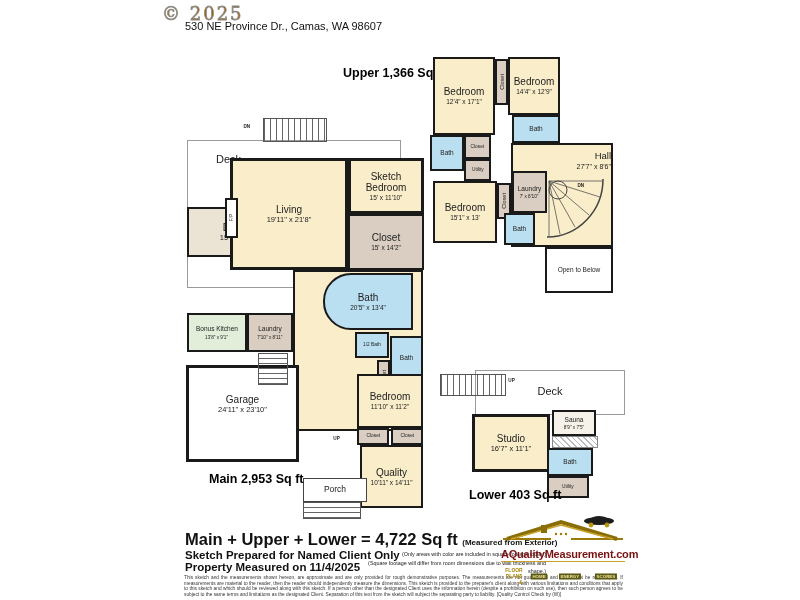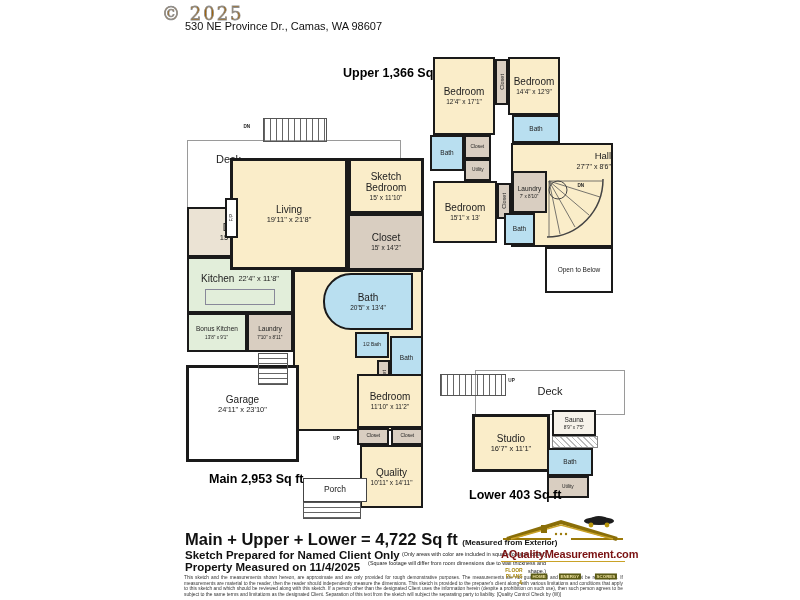--- a/index.html
+++ b/index.html
@@ -126,25 +126,20 @@
     <div class="deckLabel" style="left:28px;top:12px">Deck</div>
   </div>
   <div class="stairsV" style="left:78px;top:6px;width:64px;height:24px"></div>
   <div class="tiny" style="left:56px;top:10px">DN</div>
 
   <div class="room greige" style="left:2px;top:95px;width:100px;height:50px">
     <i class="win" style="left:-3px;top:14px;width:3px;height:18px"></i>
     <div class="rname">Dining</div>
     <div class="rdims">15'6" x 12'</div>
   </div>
-  <div class="room green" style="left:2px;top:145px;width:106px;height:56px;flex-direction:row;align-items:flex-start;padding-top:14px">
-    <div class="rname" style="margin-right:4px">Kitchen</div>
-    <div class="rdims" style="margin-top:2px">22'4" x 11'8"</div>
-    <i class="abs" style="left:16px;top:30px;width:68px;height:14px;border:1px solid #889;background:#E2EEDA"></i>
-  </div>
   <div class="room green sm" style="left:2px;top:201px;width:60px;height:39px">
     <div class="rname">Bonus Kitchen</div>
     <div class="rdims">13'8" x 9'1"</div>
   </div>
   <div class="room tan sm" style="left:62px;top:201px;width:46px;height:39px">
     <div class="rname">Laundry</div>
     <div class="rdims">7'10" x 8'11"</div>
   </div>
 
   <div class="room cream" style="left:45px;top:46px;width:118px;height:112px;border-width:3px">

